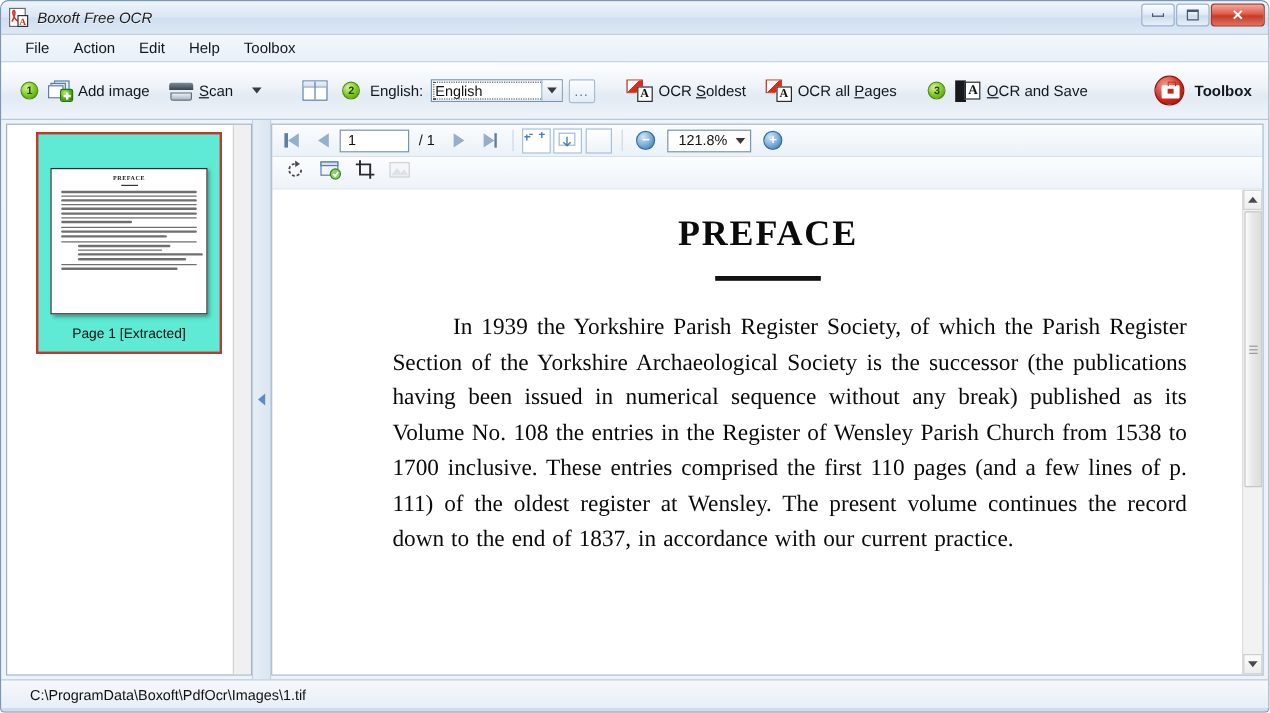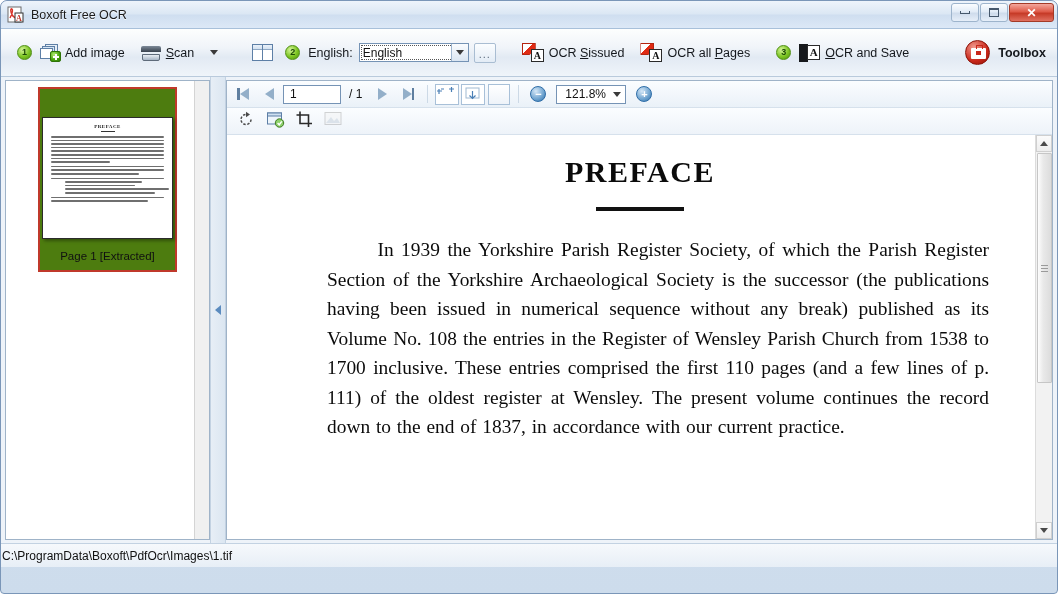--- a/index.html
+++ b/index.html
@@ -23,20 +23,21 @@
     background: linear-gradient(to bottom, #eef4fb 0%, #dbe7f4 48%, #cfdef0 52%, #dce8f6 100%);
     border-bottom: 1px solid #a8c0da;
     border-radius: 6px 6px 0 0;
     display: flex; align-items: center;
   }
   .title-icon { width: 18px; height: 18px; margin-left: 6px; position: relative; flex: 0 0 auto; }
   .title-text {
     font-size: 12.5px; color: #1b1b1b; margin-left: 6px;
     text-shadow: 0 1px 0 rgba(255,255,255,.8);
     white-space: nowrap;
+    font-style: italic;
   }
   .ghost {
     position: absolute; top: 5px; left: 170px;
     font-size: 11px; color: #c3d2e2; letter-spacing: 2px; user-select: none;
   }
   .wincontrols { position: absolute; right: 3px; top: 2px; display: flex; gap: 1px; }
   .wbtn {
     width: 28px; height: 19px;
     border: 1px solid #9db4cc; border-radius: 3px;
     background: linear-gradient(to bottom, #fbfdff 0%, #e2ecf7 45%, #cfdcec 55%, #e6eff9 100%);
@@ -194,22 +195,22 @@
 
   
   .body { display: flex; height: 466px; background: #eef3f9; }
 
   
   .thumbpane {
     width: 205px; background: #fff; border: 1px solid #9fb3c8;
     margin: 3px 0 3px 4px; position: relative; overflow: hidden;
   }
   .thumb-card {
-    margin: 6px auto 0; width: 139px; height: 185px;
-    background: #4d7c0f; border: 2px solid #c0392b; position: relative;
+    margin: 6px auto 0; width: 155px; height: 185px;
+    background: #5eead4; border: 2px solid #c0392b; position: relative;
     display: flex; flex-direction: column; align-items: center;
   }
   .thumb-img {
     width: 131px; height: 122px; margin-top: 28px;
     background: #fff; border: 1px solid #2b2b2b;
     box-shadow: 2px 2px 3px rgba(0,0,0,.35);
     padding: 6px 8px; overflow: hidden;
   }
   .thumb-title {
     text-align: center; font-family: "Liberation Serif", serif;
@@ -328,21 +329,21 @@
     display: flex; align-items: center; justify-content: center;
   }
   .grip { width: 7px; }
   .grip div { height: 1px; background: #9a9a9a; margin: 2px 0; }
   .strack { flex: 1; }
 
   
   .statusbar {
     height: 24px; display: flex; align-items: center;
     background: linear-gradient(to bottom,#f6f9fc,#e7eef6);
-    border-top: 1px solid #c3d2e2; padding-left: 1px;
+    border-top: 1px solid #c3d2e2; padding-left: 24px;
   }
   .status-text { font-size: 12px; color: #111; }
 </style>
 </head>
 <body>
 
 <div class="window">
 
   <div class="titlebar">
     <div class="title-icon">
@@ -359,20 +360,27 @@
       <div class="wbtn">
         <span class="glyph-min"></span>
       </div>
       <div class="wbtn">
         <span class="glyph-max"></span>
       </div>
       <div class="wbtn close">✕</div>
     </div>
   </div>
 
+  <div class="menubar">
+    <div class="menu-item">File</div>
+    <div class="menu-item">Action</div>
+    <div class="menu-item">Edit</div>
+    <div class="menu-item">Help</div>
+    <div class="menu-item">Toolbox</div>
+  </div>
 
   <div class="toolbar">
     <div class="tsep"></div>
 
     <div class="tgroup">
       <span class="badge ic">1</span>
       <div class="tbtn">
         <span class="ic ic-addimg">
           <span class="sheet s1"></span>
             <span class="sheet s2"></span>
@@ -411,21 +419,21 @@
     </div>
 
     <div class="tsep"></div>
 
     <div class="tgroup">
       <div class="tbtn">
         <span class="ic ic-ocr">
           <span class="flag"></span>
             <span class="letter">A</span>
         </span>
-        <span><span>OCR </span><u>S</u><span>issued</span></span>
+        <span><span>OCR </span><u>S</u><span>oldest</span></span>
       </div>
       <div class="tbtn">
         <span class="ic ic-ocr">
           <span class="flag"></span>
             <span class="letter">A</span>
         </span>
         <span><span>OCR all </span><u>P</u><span>ages</span></span>
       </div>
     </div>
 

